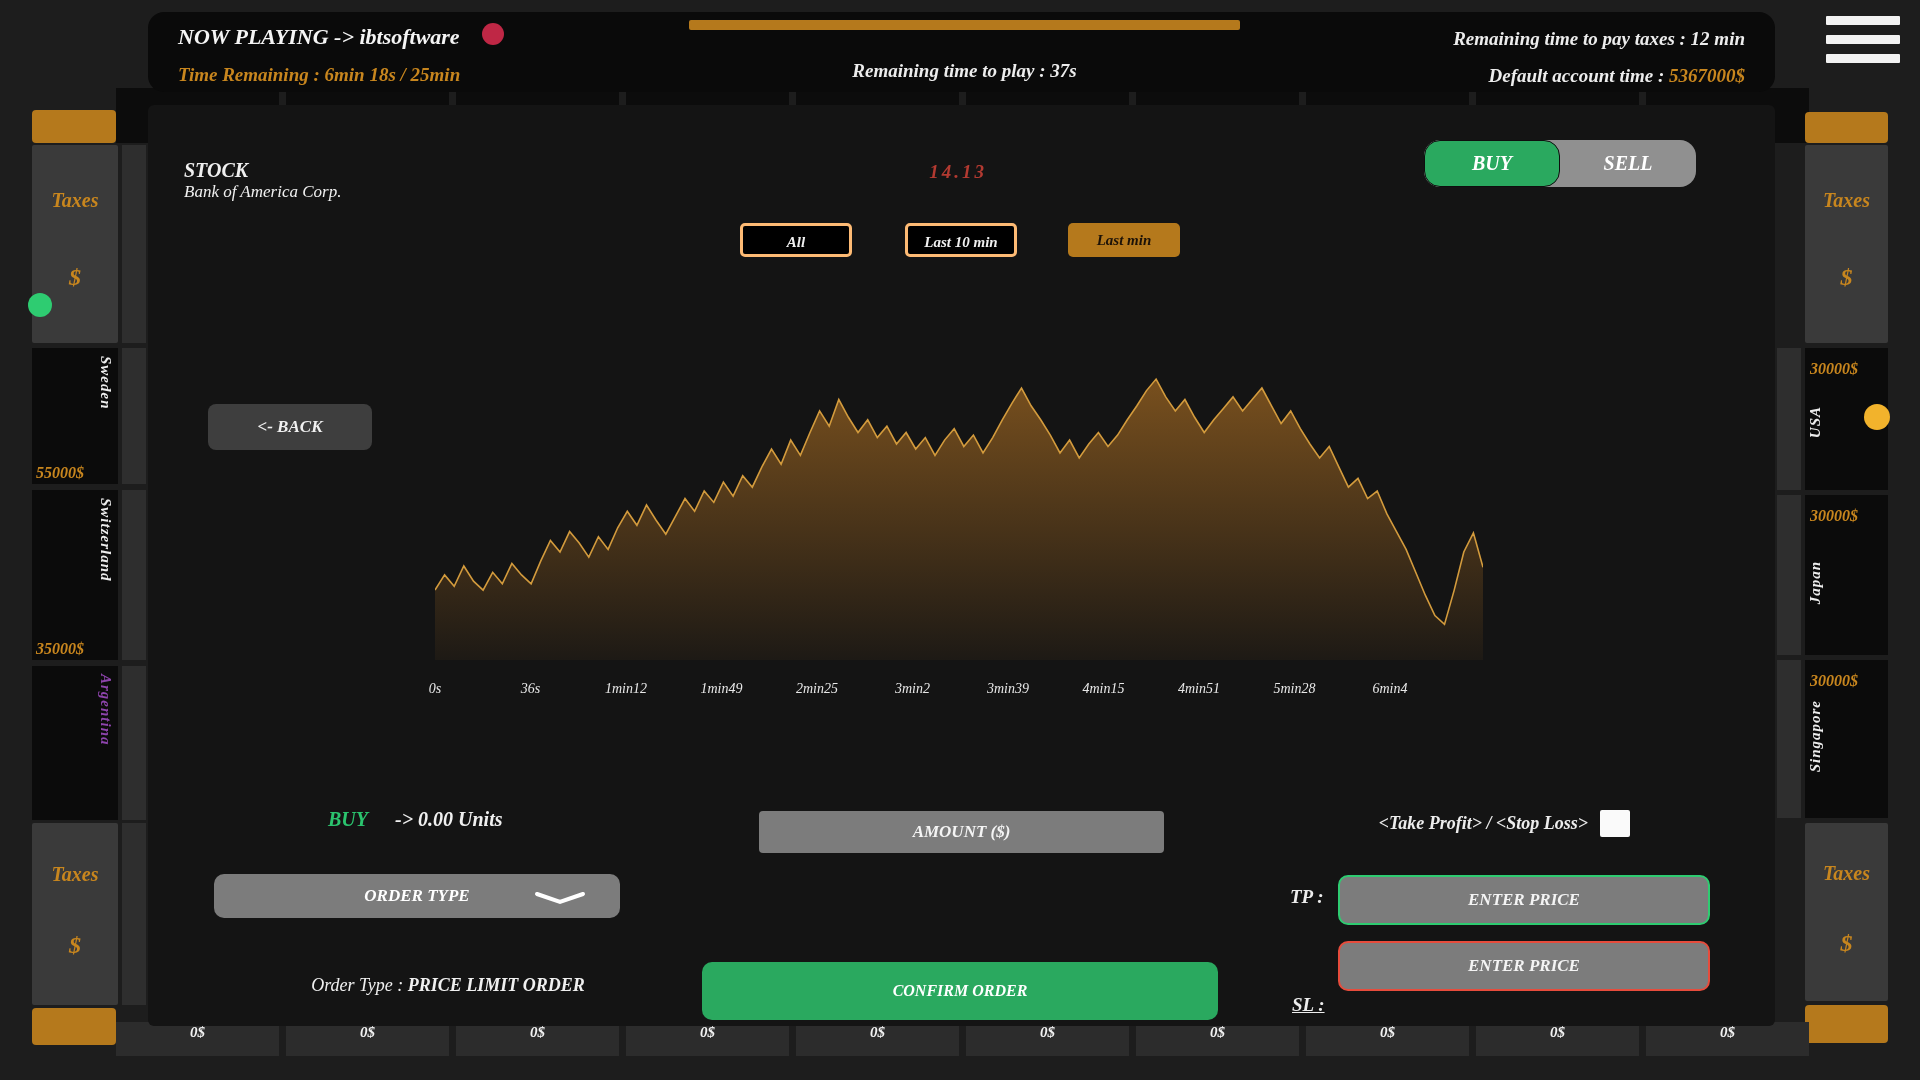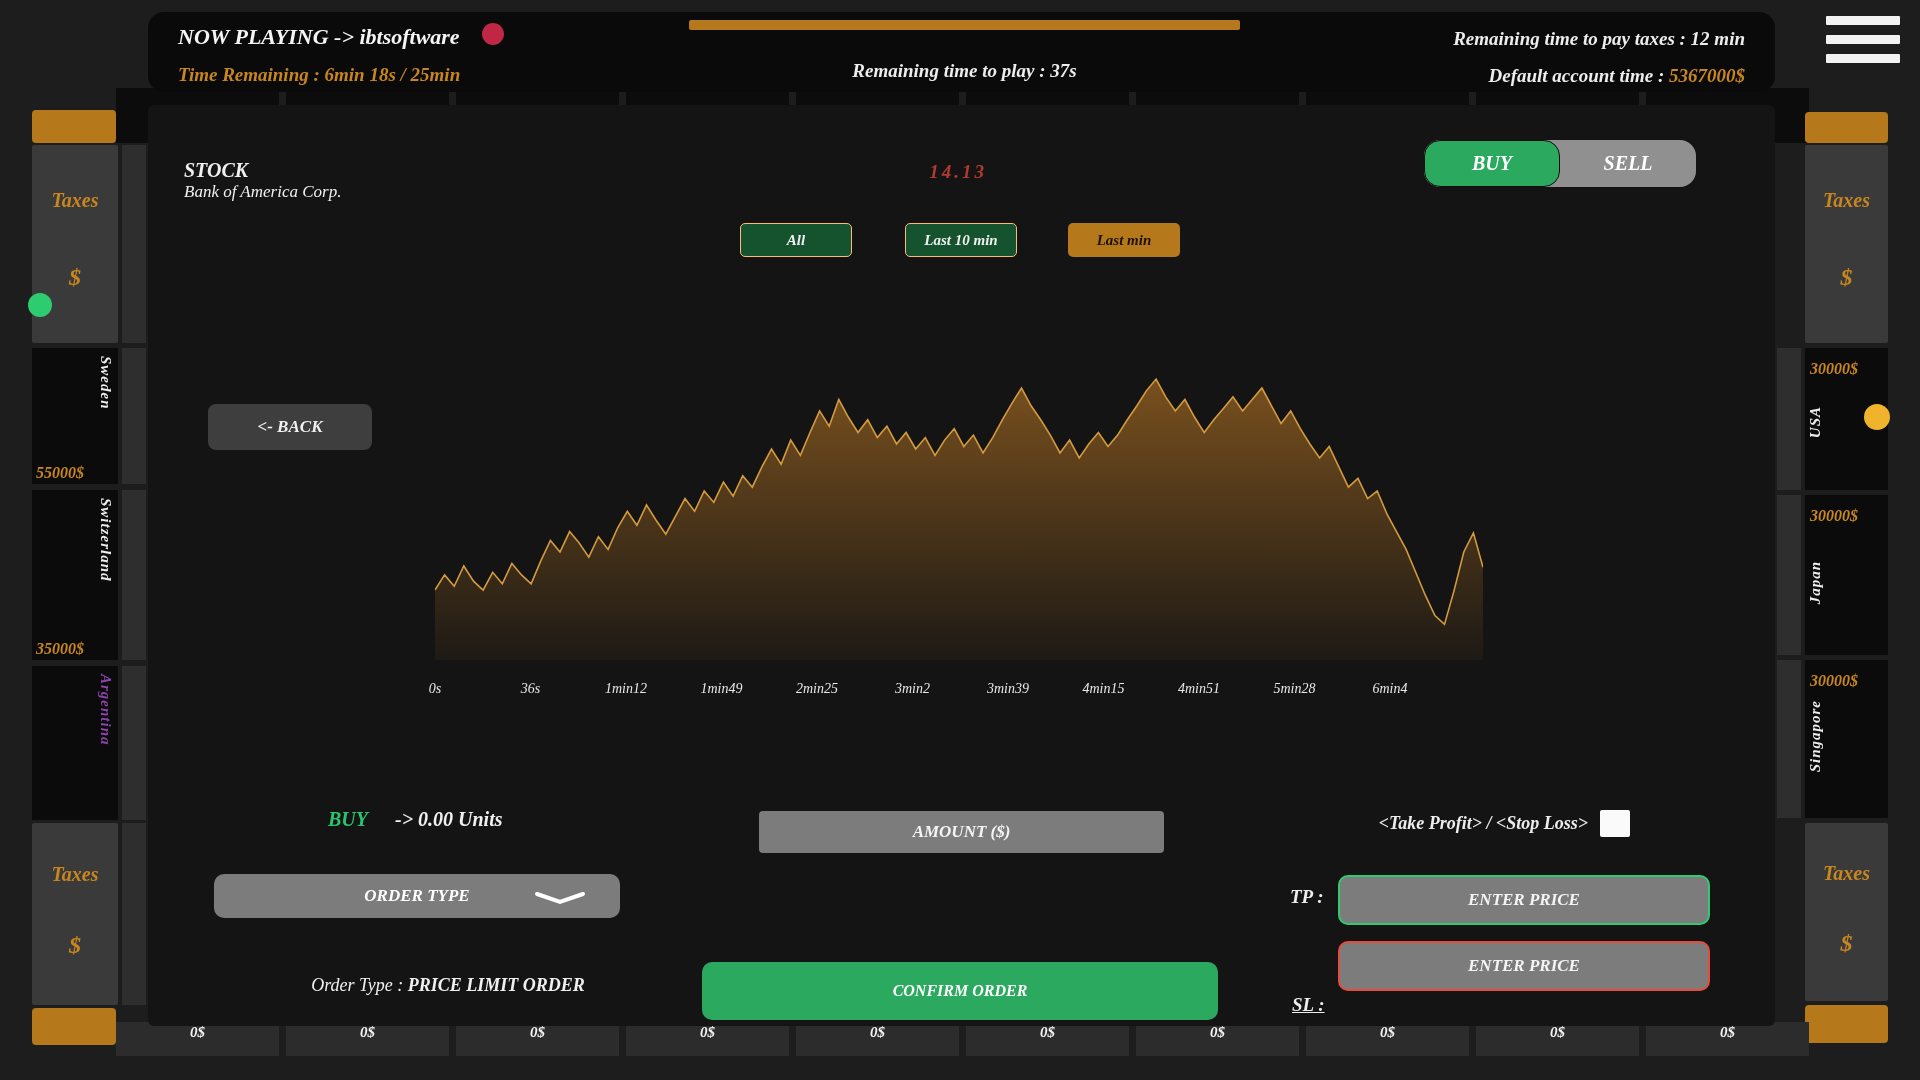--- a/index.html
+++ b/index.html
@@ -42,21 +42,21 @@
   .company{position:absolute;left:36px;top:30px;font-size:17px;color:#f0f0f0;margin-top:47px;}
   .asset-type{position:absolute;left:36px;top:54px;font-size:20px;font-weight:bold;color:#f0f0f0;}
   .price{position:absolute;left:700px;top:56px;width:220px;text-align:center;font-size:19px;font-weight:bold;
          letter-spacing:3px;color:var(--red-price,#b33a31);}
   .toggle{position:absolute;left:1276px;top:35px;width:272px;height:47px;background:#909090;border-radius:16px;}
   .toggle .buy-btn{position:absolute;left:0;top:0;width:136px;height:47px;background:var(--green,#2aa95f);
          border-radius:16px;border:1px solid #0e0e0e;box-sizing:border-box;text-align:center;line-height:45px;
          font-size:20px;font-weight:bold;color:#fff;cursor:pointer;}
   .toggle .sell-btn{position:absolute;right:0;top:0;width:136px;height:47px;text-align:center;line-height:47px;
          font-size:20px;font-weight:bold;color:#fff;cursor:pointer;margin-left:10px;}
-  .filter{position:absolute;top:118px;height:34px;background:#14532d;border:1px solid #fdba74;border-radius:5px;
+  .filter{position:absolute;top:118px;height:34px;background:#000000;border:3px solid #fdba74;border-radius:5px;
          box-sizing:border-box;text-align:center;font-size:15px;font-weight:bold;color:#f0f0f0;line-height:32px;cursor:pointer;}
   .filter.f0{left:592px;width:112px;}
   .filter.f1{left:757px;width:112px;}
   .filter.f2{left:920px;width:112px;background:var(--accent-orange,#b5791c);border:none;color:#1c1208;line-height:34px;}
   .back-btn{position:absolute;left:60px;top:299px;width:164px;height:46px;background:#3e3e3e;border-radius:8px;
          text-align:center;line-height:46px;font-size:17px;font-weight:bold;color:#f0f0f0;cursor:pointer;}
   .chart{position:absolute;left:287px;top:250px;width:1048px;height:305px;}
   .xlab{position:absolute;top:576px;transform:translateX(-50%);font-size:14px;color:#e8e8e8;}
   .side-label{position:absolute;left:180px;top:703px;font-size:20px;font-weight:bold;color:var(--buy-text-green,#2bc46e);}
   .units{position:absolute;left:247px;top:703px;font-size:20px;font-weight:bold;color:#f0f0f0;}

